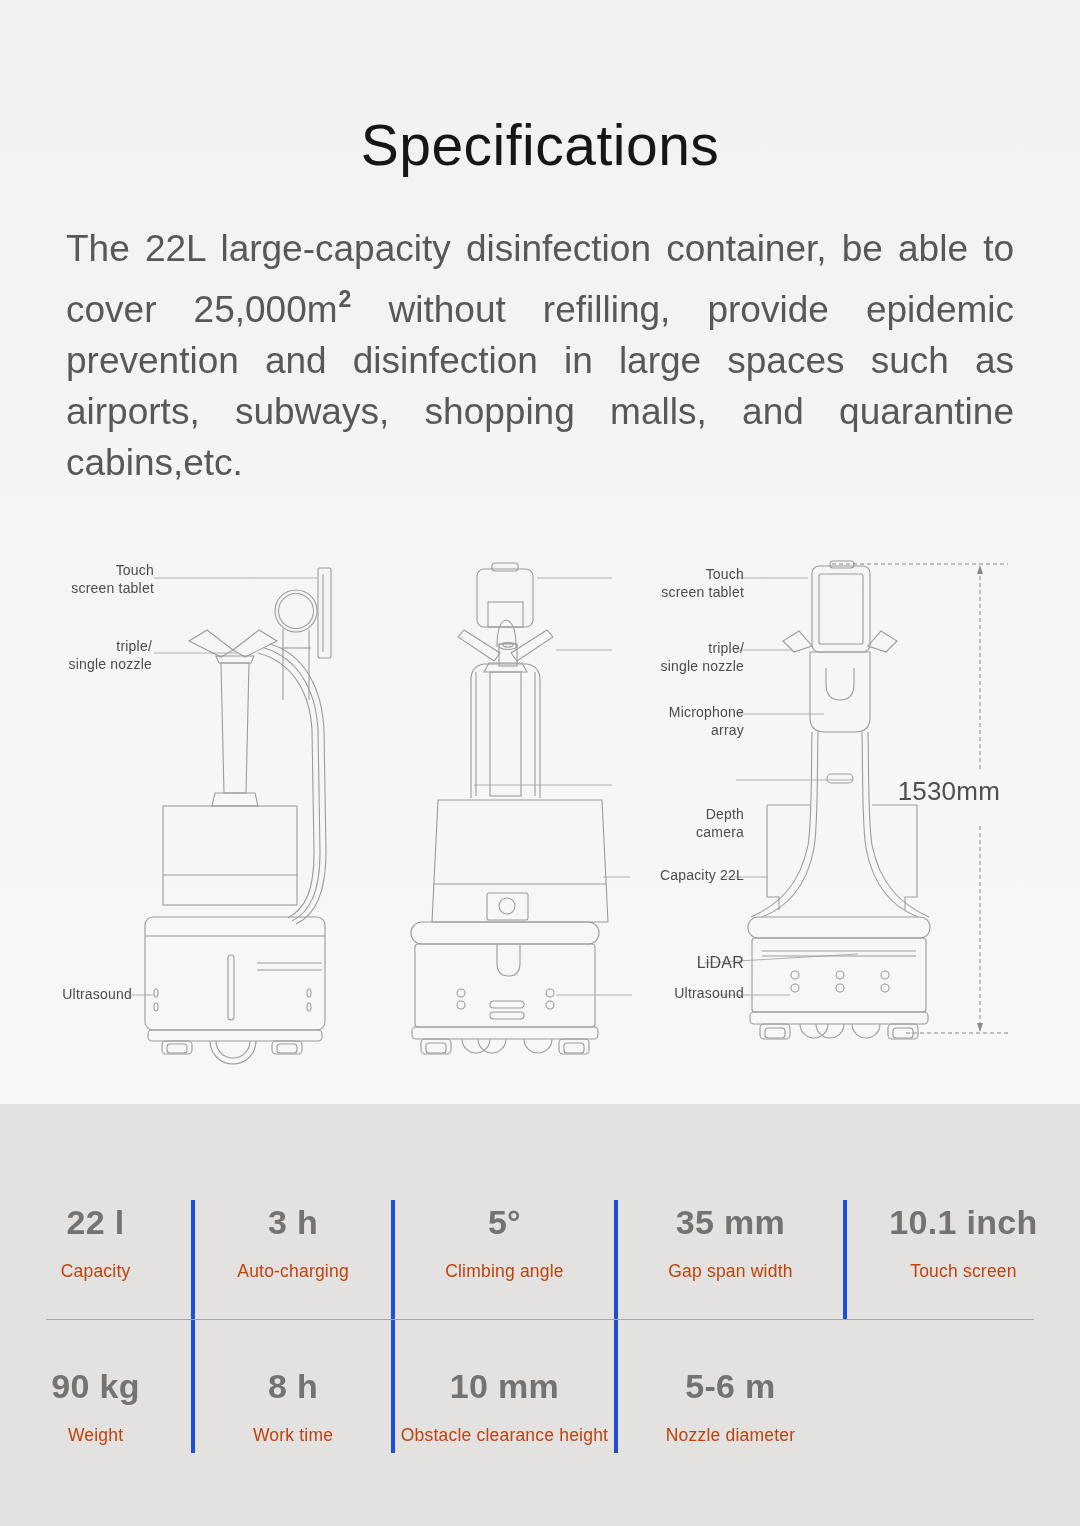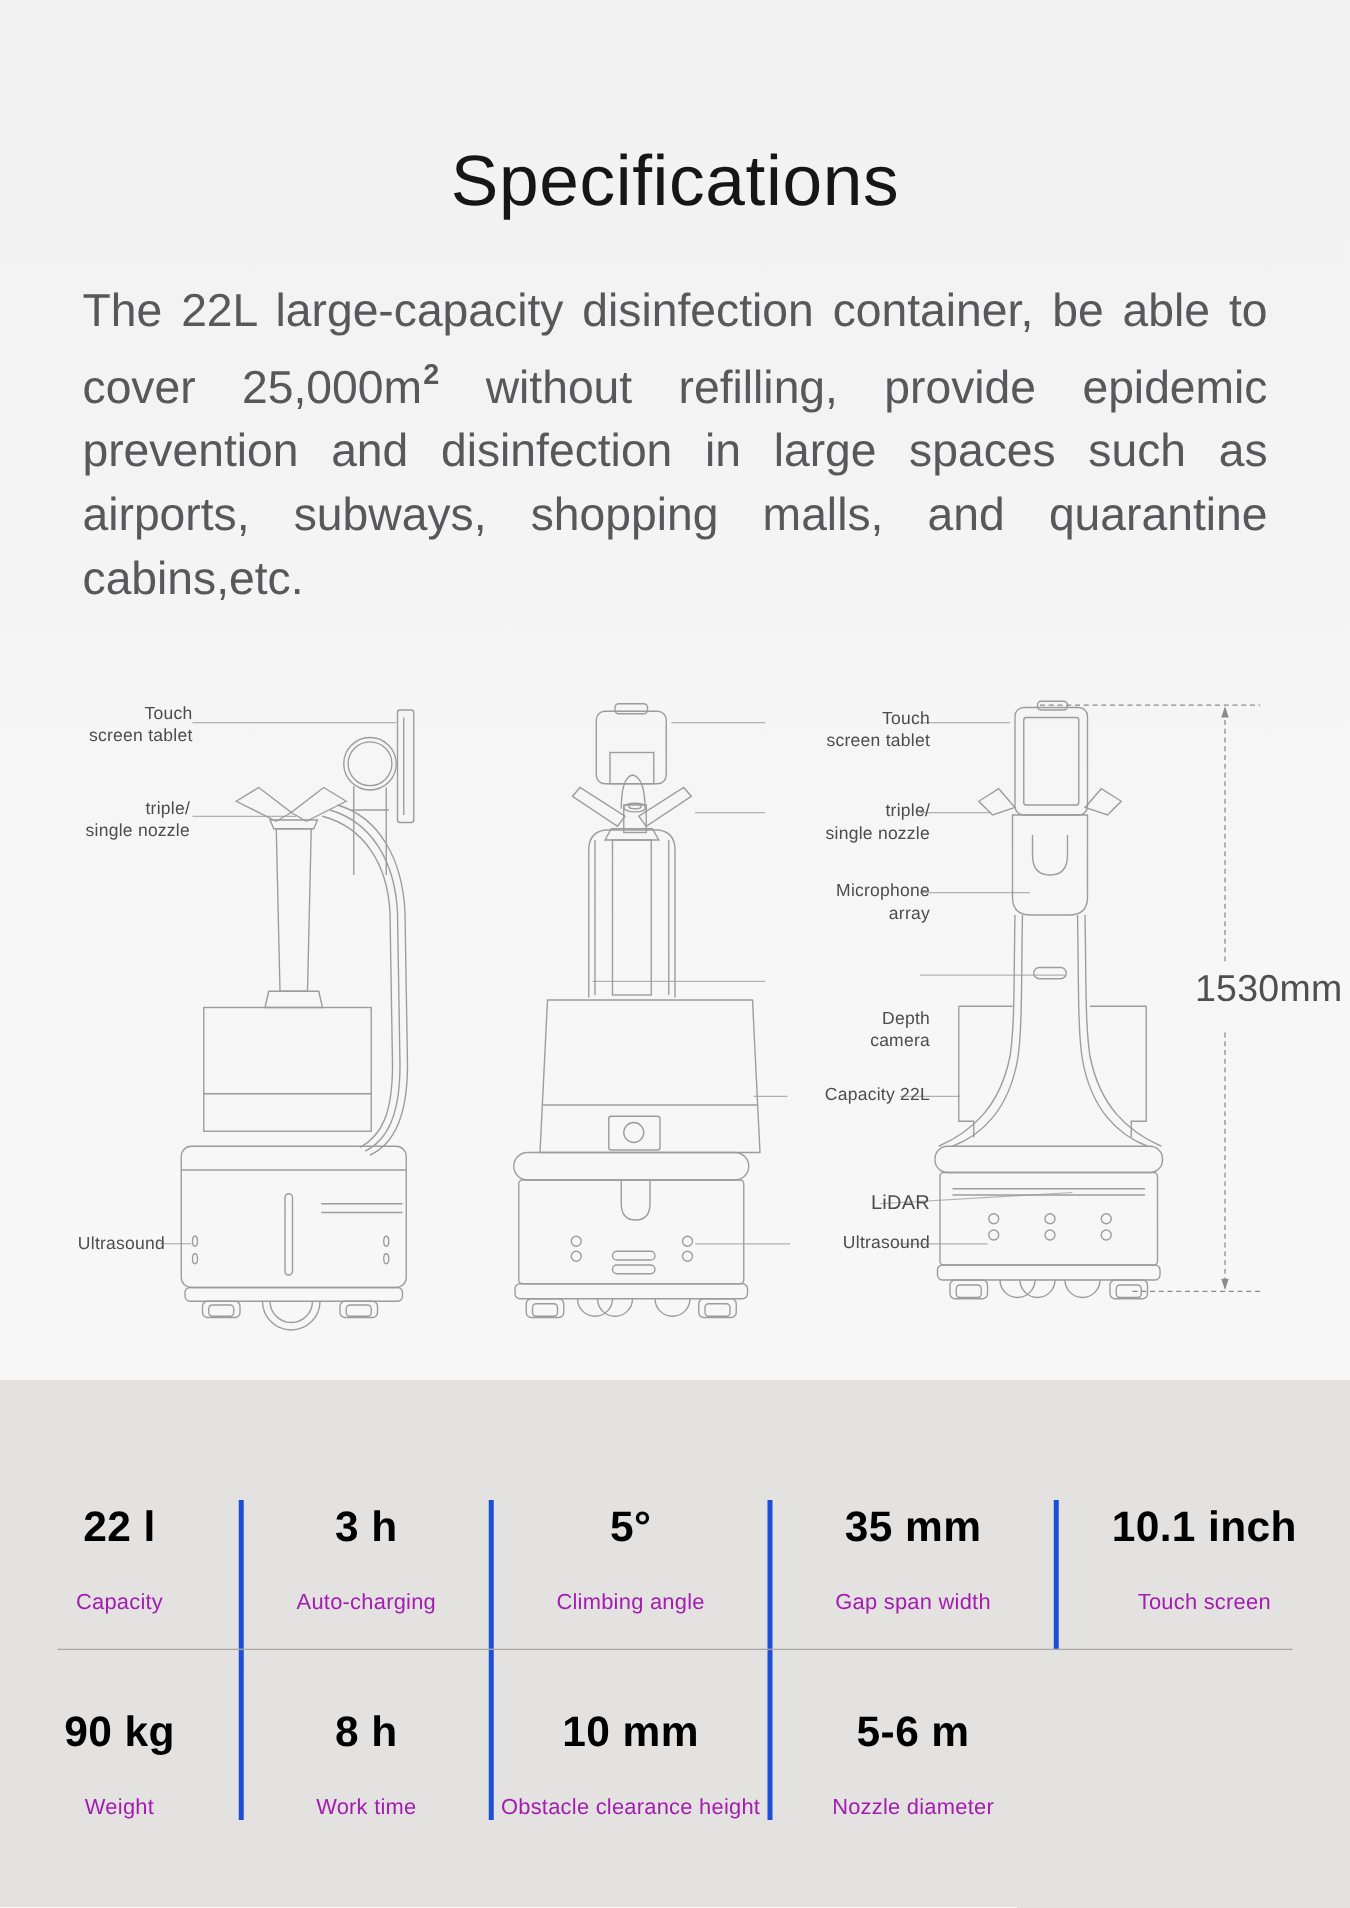--- a/index.html
+++ b/index.html
@@ -28,35 +28,35 @@
   .lbl-left-tablet  { top:562px; left:40px;  width:114px; }
   .lbl-left-nozzle  { top:638px; left:38px;  width:114px; }
   .lbl-left-ultra   { top:986px; left:40px;  width:92px; }
   .lbl-c-tablet     { top:566px; left:604px; width:140px; }
   .lbl-c-nozzle     { top:640px; left:604px; width:140px; }
   .lbl-c-mic        { top:704px; left:604px; width:140px; }
   .lbl-c-depth      { top:767px; left:604px; width:140px;margin-top:39px; }
   .lbl-c-capacity   { top:867px; left:604px; width:140px; }
   .lbl-c-lidar      { top:954px; left:604px; width:140px; font-size:16px; }
   .lbl-c-ultra      { top:985px; left:604px; width:140px; }
-  .lbl-dim          { top:783px; left:956px; width:104px; font-size:30px; color:#4f4f4f; }
+  .lbl-dim          { top:783px; left:896px; width:104px; font-size:26px; color:#4f4f4f; }
 
   .specs {
     position:absolute; top:1104px; left:0; width:1080px; height:422px;
     background:#e3e2e1;
   }
   .spec-row { display:grid; grid-template-columns:17.7% 18.5% 20.65% 21.2% 21.95%; }
   .spec-row-1 { margin-top:96px; height:119px; }
   .spec-row-2 { height:133px; }
   .spec-hr { margin:0 46px; height:0; border:none; border-top:1px solid #a8a6a4; }
   .spec-cell { text-align:center; box-sizing:border-box; padding-top:2px; }
   .spec-cell + .spec-cell { border-left:4px solid #1d4ed8; }
   .spec-row-2 .spec-cell { padding-top:46px; }
-  .spec-value { font-size:34px; font-weight:700; color:#000000; letter-spacing:0.3px; line-height:40px; }
-  .spec-label { margin-top:28px; font-size:17.5px; color:#a21caf; letter-spacing:0.2px; line-height:22px; }
+  .spec-value { font-size:34px; font-weight:700; color:#737373; letter-spacing:0.3px; line-height:40px; }
+  .spec-label { margin-top:18px; font-size:17.5px; color:#c2410c; letter-spacing:0.2px; line-height:22px; }
 </style>
 </head>
 <body>
 
 <div class="page">
 
   <h1 class="title">Specifications</h1>
 
   <p class="intro"><span>The 22L large-capacity disinfection container, be able to cover 25,000m</span><span class="sup">2</span><span> without refilling, provide epidemic prevention and disinfection in large spaces such as airports, subways, shopping malls, and quarantine cabins,etc.</span></p>
 

